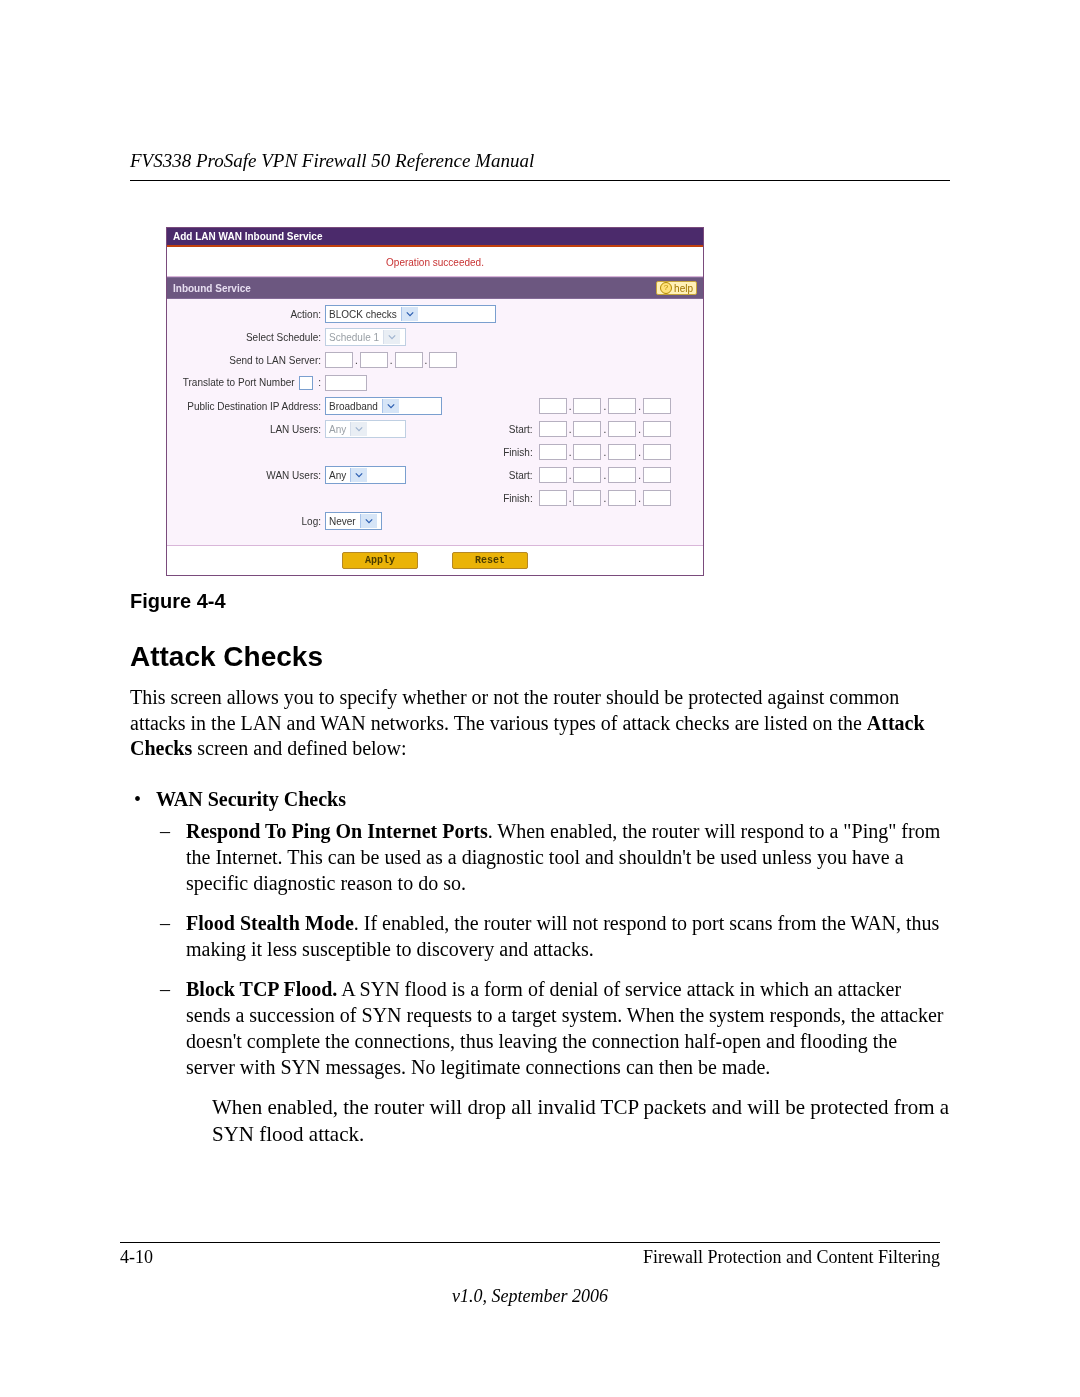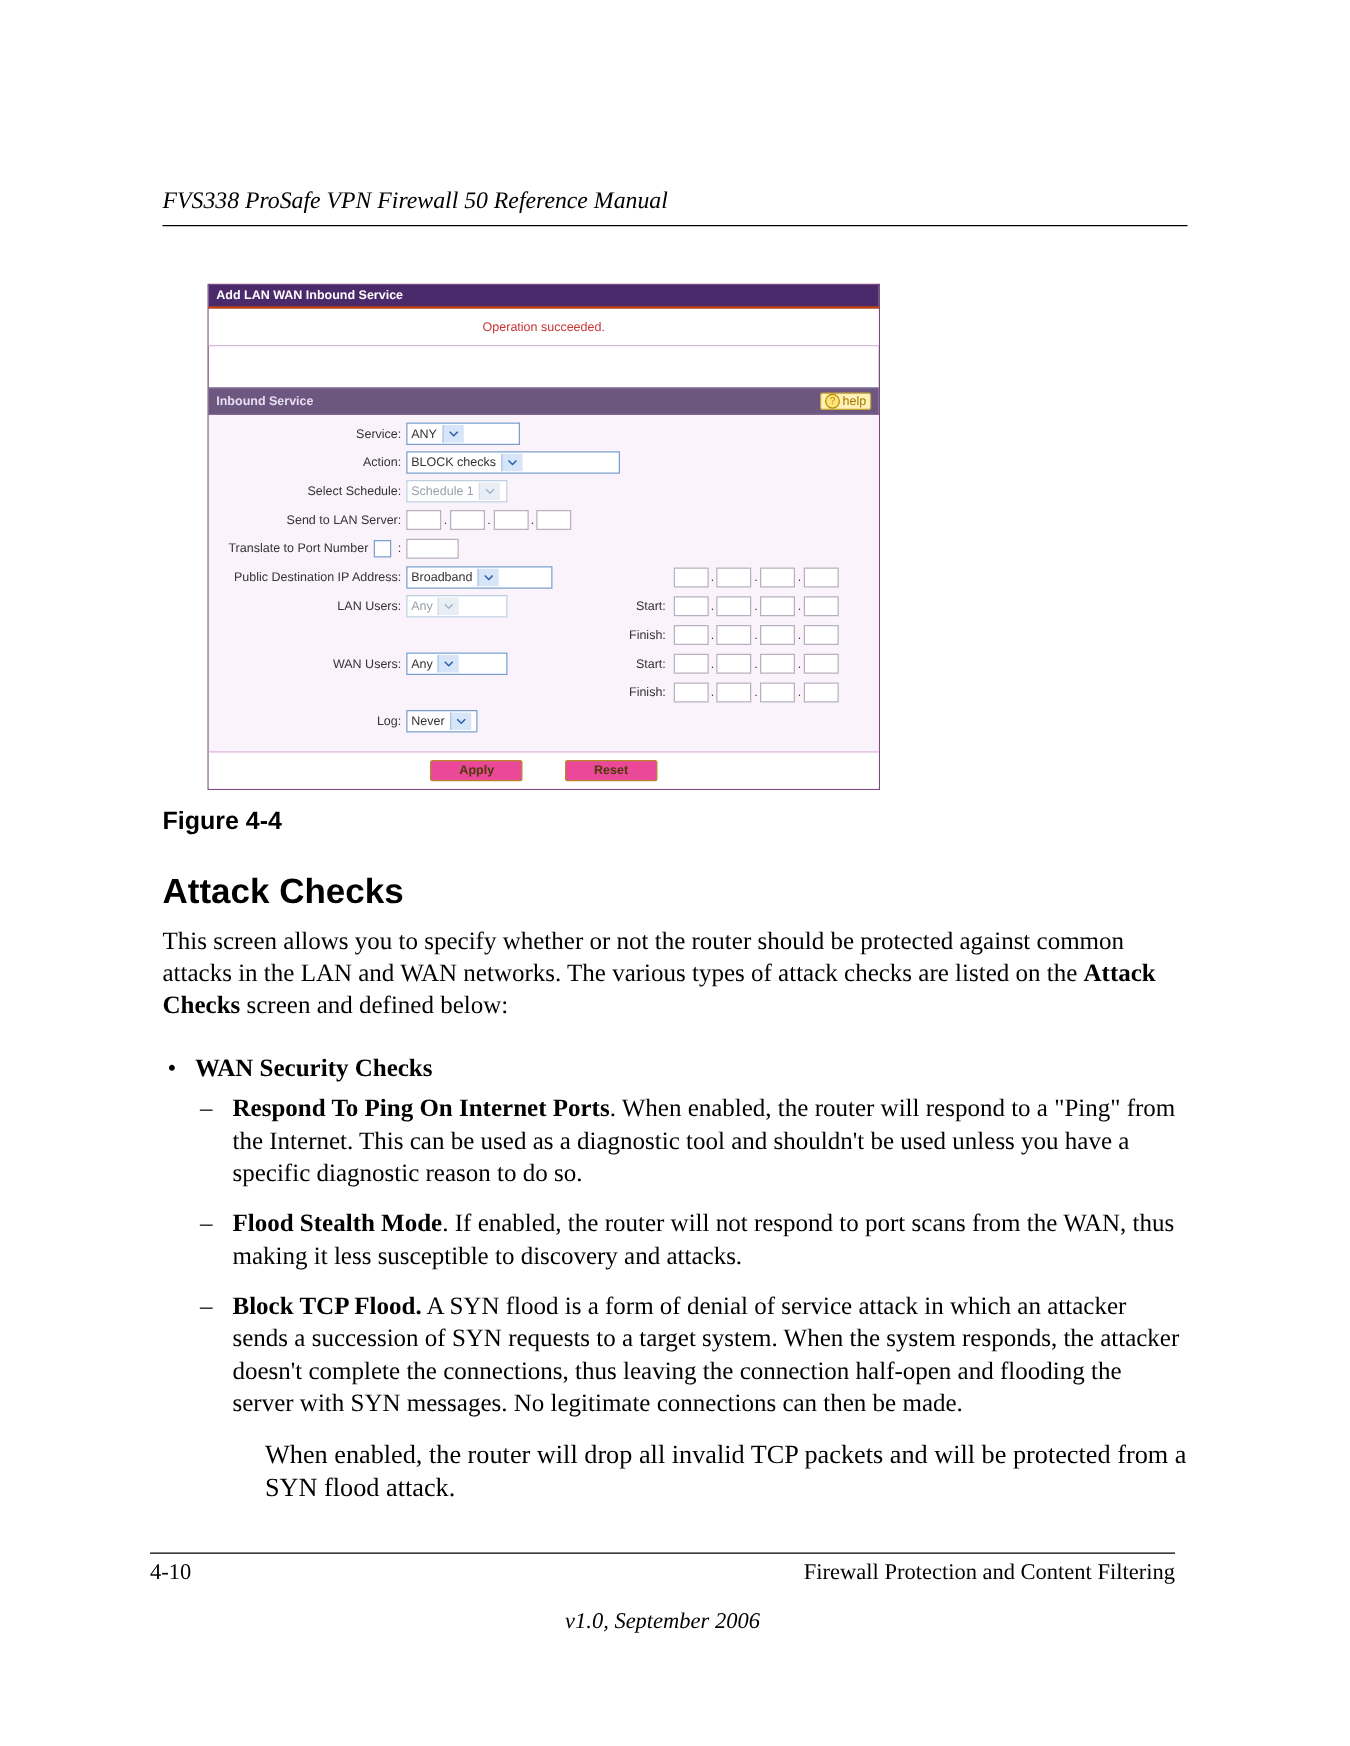--- a/index.html
+++ b/index.html
@@ -51,21 +51,20 @@
     display: flex;
     justify-content: space-between;
     align-items: center;
     background: #6c5780;
     color: #e7def0;
     font-weight: bold;
     font-size: 10px;
     padding: 3px 6px;
     border-top: 1px solid #836b97;
     border-bottom: 1px solid #836b97;
-    margin-top: 33px;
   }
   .panel-head .help {
     background: #fff1b8;
     color: #a07400;
     border: 1px solid #c6a43a;
     border-radius: 2px;
     padding: 0 3px;
     font-weight: normal;
     display: inline-flex;
     align-items: center;
@@ -151,25 +150,25 @@
   .btn-bar {
     background: #fff;
     padding: 6px 0;
     text-align: center;
     display: flex;
     justify-content: center;
     gap: 34px;
     border-top: 1px solid #d9b6d9;
   }
   .btn {
-    font-family: Liberation Sans, sans-serif;
+    font-family: Liberation Mono, monospace;
     font-size: 10px;
     font-weight: bold;
     color: #4a3b00;
-    background: #ec4899;
+    background: #eab308;
     border: 1px solid #b58826;
     border-radius: 2px;
     padding: 2px 22px;
   }
 
   
   .figure-caption {
     font-family: Arial, Helvetica, sans-serif;
     font-weight: bold;
     font-size: 20px;
@@ -263,31 +262,20 @@
     <div class="status-bar">Operation succeeded.</div>
     <div class="panel-head">
       <span>Inbound Service</span>
       <span class="help">
         <span class="qm">?</span>
         <span>help</span>
       </span>
     </div>
     <div class="panel-body">
 
-      <div class="form-row">
-        <span class="lbl">Service:</span>
-        <span class="sel" style="width:86px">
-          <span>ANY</span>
-          <span class="arrow">
-              <svg viewBox="0 0 10 10">
-                <path d="M1 3 L5 7 L9 3" fill="none" stroke="#2a5db0" stroke-width="1.5"></path>
-              </svg>
-            </span>
-        </span>
-      </div>
 
       <div class="form-row">
         <span class="lbl">Action:</span>
         <span class="sel" style="width:166px">
           <span>BLOCK checks</span>
           <span class="arrow">
               <svg viewBox="0 0 10 10">
                 <path d="M1 3 L5 7 L9 3" fill="none" stroke="#2a5db0" stroke-width="1.5"></path>
               </svg>
             </span>

